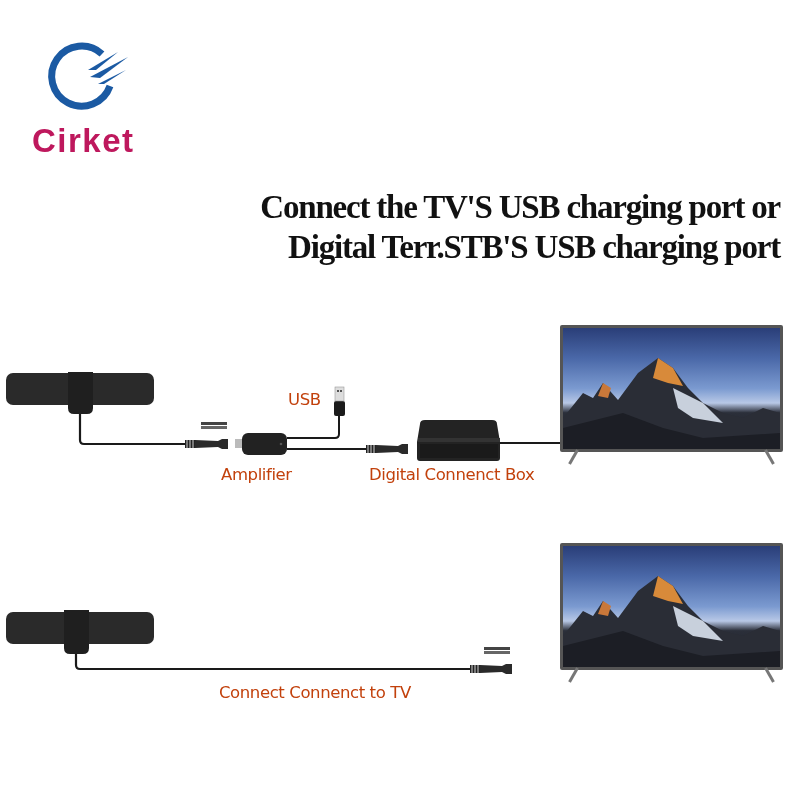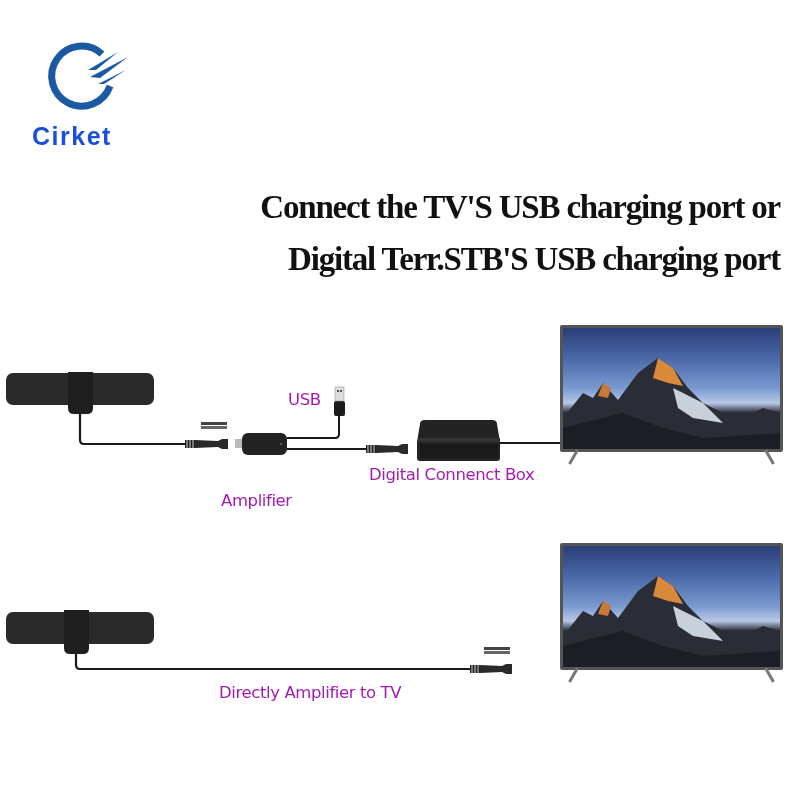--- a/index.html
+++ b/index.html
@@ -1,22 +1,22 @@
 <!DOCTYPE html>
 <html><head>
 <meta charset="utf-8">
 <style>
   html, body { margin:0; padding:0; background:#ffffff; }
   body { width:800px; height:800px; position:relative; overflow:hidden; font-family:"DejaVu Sans", sans-serif; }
   .abs { position:absolute; }
-  .brand-name { left:32px; top:122px; font-family:"Liberation Sans", sans-serif; font-weight:bold; font-size:25px; color:#1d4ed8; letter-spacing:1.5px; }
+  .brand-name { left:32px; top:122px; font-family:"Liberation Sans", sans-serif; font-weight:bold; font-size:33px; color:#be185d; letter-spacing:1.5px; }
   .headline { right:20px; text-align:right; font-family:Liberation Serif, serif; font-weight:bold; color:#111; font-size:33px; letter-spacing:-1.2px; white-space:nowrap; line-height:40px; }
   .h1 { top:187px; }
-  .h2 { top:239px; }
-  .label { font-family:"DejaVu Sans", sans-serif; font-size:16.5px; color:#a21caf; white-space:nowrap; letter-spacing:-0.4px; }
+  .h2 { top:227px; }
+  .label { font-family:"DejaVu Sans", sans-serif; font-size:16.5px; color:#c2410c; white-space:nowrap; letter-spacing:-0.4px; }
   .tv { position:absolute; width:223px; height:127px; background:#555; border-radius:2px; box-sizing:border-box; padding:3px; }
   .tv .screen { width:100%; height:100%; position:relative; overflow:hidden;
     background: linear-gradient(180deg, #2a3e78 0%, #4a68a8 25%, #7b9ad0 50%, #b8c8e6 62%, #2b2f3a 70%, #1b1d24 100%); }
   .tv .leg { position:absolute; bottom:-13px; width:3px; height:16px; background:#777; }
 </style>
 </head>
 <body>
 
 <svg class="abs" style="left:40px;top:40px" width="100" height="80" viewBox="0 0 100 80">
   <path d="M62 14 A30 30 0 1 0 70 46" fill="none" stroke="#1b5aa3" stroke-width="7" stroke-linecap="butt"></path>
@@ -88,21 +88,21 @@
       <polygon points="40,55 48,60 45,70 35,68" fill="#c9783a"></polygon>
       <polygon points="110,60 140,75 160,95 130,90 115,80" fill="#c8d0dc"></polygon>
       <polygon points="0,100 60,85 100,100 140,110 217,105 217,121 0,121" fill="#1c1e25"></polygon>
     </svg>
   </div>
   <div class="leg" style="left:12px;transform:rotate(30deg)"></div>
   <div class="leg" style="right:12px;transform:rotate(-30deg)"></div>
 </div>
 
 <div class="abs label" style="left:288px;top:390px">USB</div>
-<div class="abs label" style="left:221px;top:491px">Amplifier</div>
+<div class="abs label" style="left:221px;top:465px">Amplifier</div>
 <div class="abs label" style="left:369px;top:465px">Digital Connenct Box</div>
 
 <svg class="abs" style="left:0;top:595px" width="800" height="80">
   <g>
     <rect x="6" y="17" width="148" height="32" rx="7" fill="#2a2a2a"></rect>
     <path d="M64 15 h25 v38 q0 6 -6 6 h-13 q-6 0 -6 -6 z" fill="#1f1f1f"></path>
   </g>
   <path d="M76 59 V70 q0 4 4 4 H470" stroke="#1a1a1a" stroke-width="2.2" fill="none"></path>
   <g>
     <rect x="470" y="70" width="10" height="8" fill="#222"></rect>
@@ -122,13 +122,13 @@
       <polygon points="95,30 110,40 120,58 105,55 90,50" fill="#d88a3a"></polygon>
       <polygon points="40,55 48,60 45,70 35,68" fill="#c9783a"></polygon>
       <polygon points="110,60 140,75 160,95 130,90 115,80" fill="#c8d0dc"></polygon>
       <polygon points="0,100 60,85 100,100 140,110 217,105 217,121 0,121" fill="#1c1e25"></polygon>
     </svg>
   </div>
   <div class="leg" style="left:12px;transform:rotate(30deg)"></div>
   <div class="leg" style="right:12px;transform:rotate(-30deg)"></div>
 </div>
 
-<div class="abs label" style="left:219px;top:683px">Directly Amplifier to TV</div>
+<div class="abs label" style="left:219px;top:683px">Connect Connenct to TV</div>
 
 </body></html>

